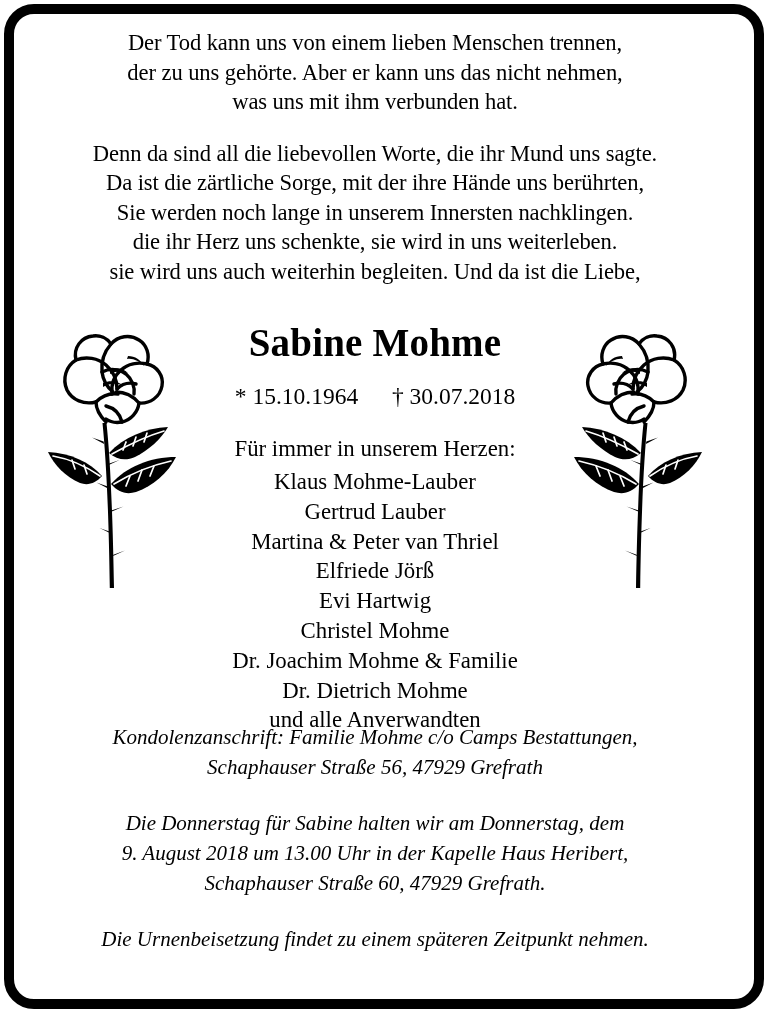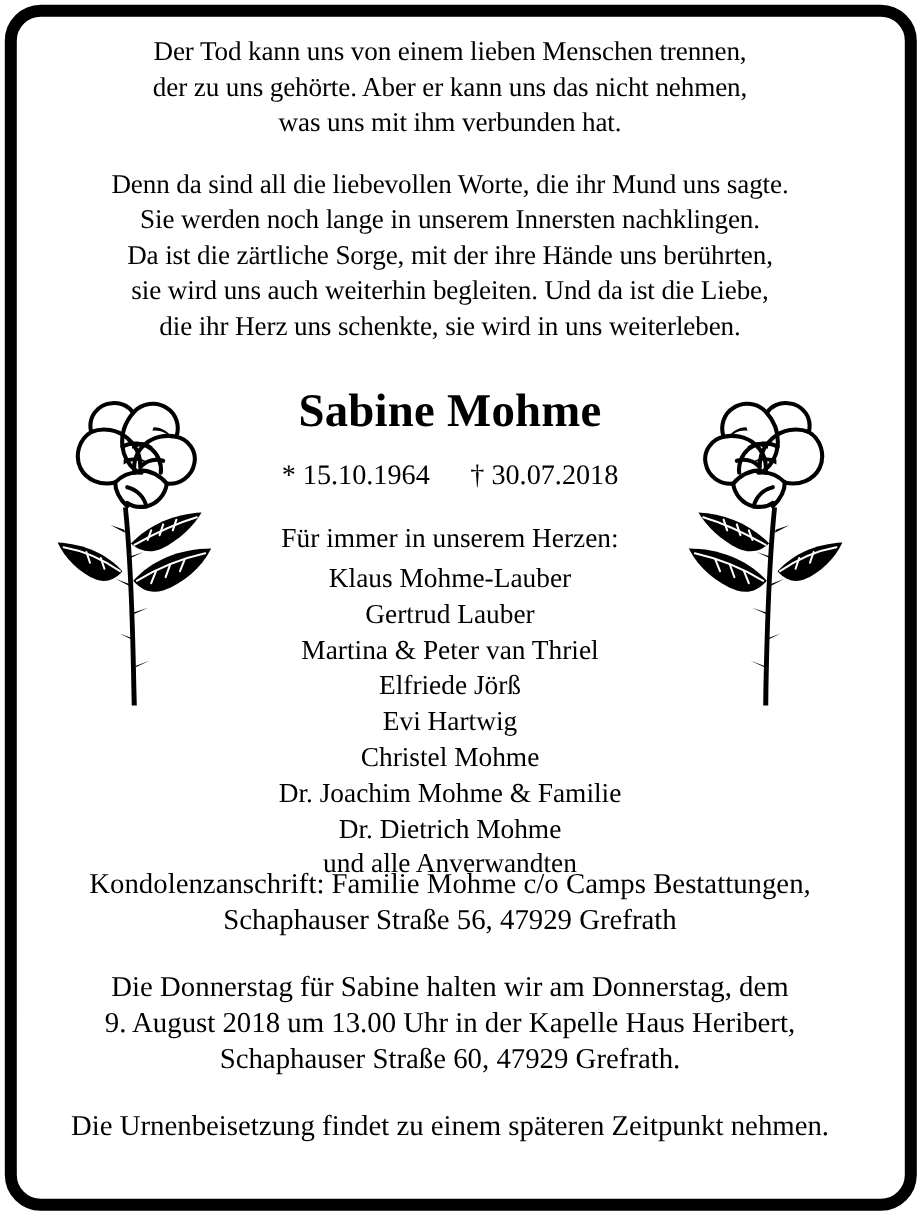--- a/index.html
+++ b/index.html
@@ -109,23 +109,24 @@
   }
   #survivors { margin-top: 3px; text-align: center; }
 
   
   .info {
     margin: 0;
     text-align: center;
   }
   .info .ln {
     display: block;
-    font-size: 24px;
+    font-size: 21px;
     line-height: 30px;
     white-space: nowrap;
+    font-style: italic;
   }
   #condolence { margin-top: 6px; }
   #service    { margin-top: 26px; }
   #interment  { margin-top: 26px; }
 </style>
 </head>
 <body>
 
 <div id="card">
 
@@ -134,24 +135,24 @@
   <div class="content">
 
     <div class="verse" id="verse1">
       <span class="ln">Der Tod kann uns von einem lieben Menschen trennen,</span>
       <span class="ln">der zu uns gehörte. Aber er kann uns das nicht nehmen,</span>
       <span class="ln">was uns mit ihm verbunden hat.</span>
     </div>
 
     <div class="verse" id="verse2">
       <span class="ln">Denn da sind all die liebevollen Worte, die ihr Mund uns sagte.</span>
+      <span class="ln">Da ist die zärtliche Sorge, mit der ihre Hände uns berührten,</span>
       <span class="ln">Sie werden noch lange in unserem Innersten nachklingen.</span>
-      <span class="ln">Da ist die zärtliche Sorge, mit der ihre Hände uns berührten,</span>
+      <span class="ln">die ihr Herz uns schenkte, sie wird in uns weiterleben.</span>
       <span class="ln">sie wird uns auch weiterhin begleiten. Und da ist die Liebe,</span>
-      <span class="ln">die ihr Herz uns schenkte, sie wird in uns weiterleben.</span>
     </div>
 
     <div class="middle">
 
       <div class="rose" id="rose-left">
         <svg viewBox="0 0 150 265" xmlns="http://www.w3.org/2000/svg" aria-hidden="true">
           <g fill="#000000">
 
             <path d="M62.5 97 L66.5 97 C70 130 72.5 180 74 262 L69.8 262 C68.6 180 66 132 62.5 97 Z"></path>
             <path d="M64.2 118 L52 111.5 L63.6 115.5 Z"></path>

